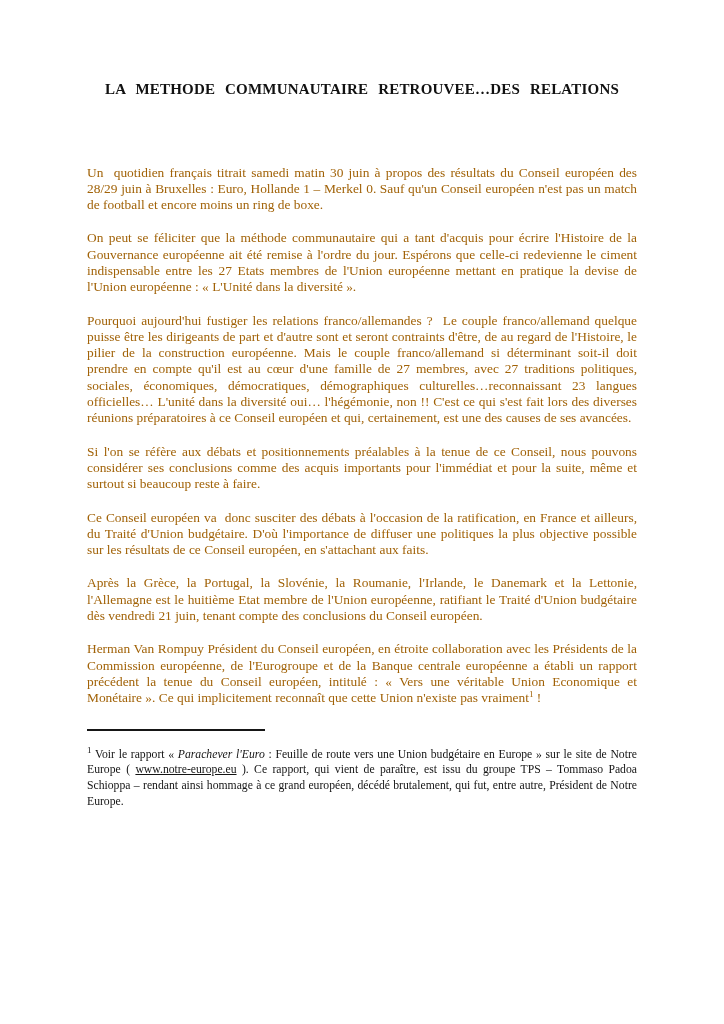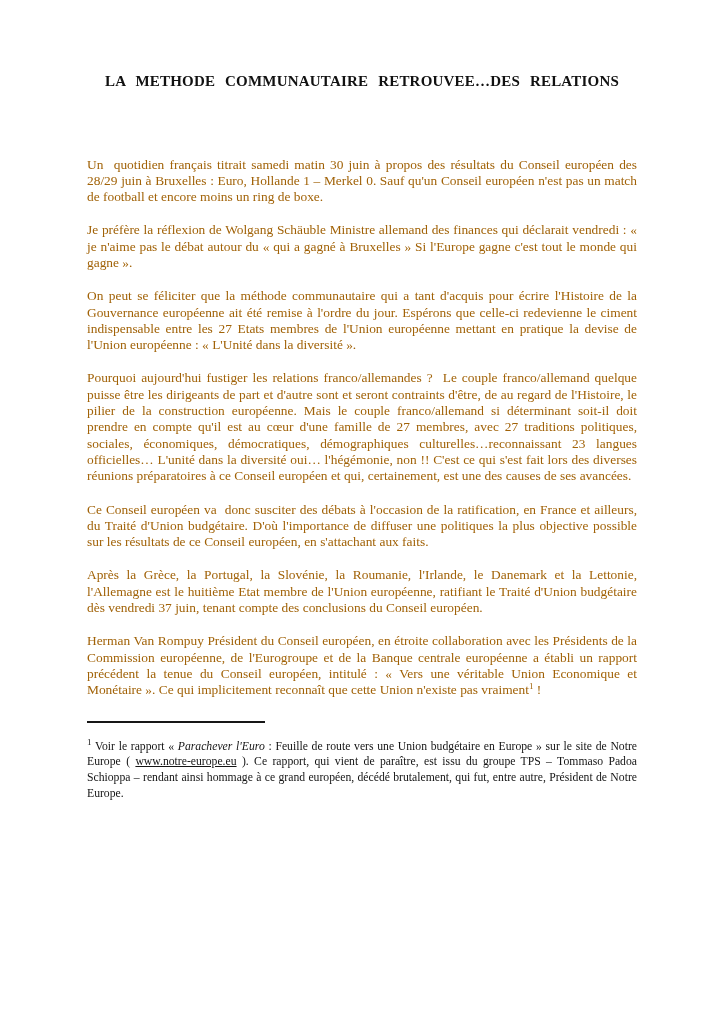--- a/index.html
+++ b/index.html
@@ -12,21 +12,21 @@
     width: 724px;
     height: 1024px;
     background: #ffffff;
     color: #141414;
     font-family: "Liberation Serif", serif;
     overflow: hidden;
     box-sizing: border-box;
   }
   .content {
     position: absolute;
-    top: 72px;
+    top: 80px;
     left: 87px;
     width: 550px;
   }
   .doc-title {
     margin: 0;
     font-size: 15px;
     font-weight: bold;
     line-height: 18.5px;
     text-align: center;
     letter-spacing: 0.2px;
@@ -83,25 +83,25 @@
 <div class="page">
   <div class="content">
 
     <h1 class="doc-title">
         <span class="title-line">LA METHODE COMMUNAUTAIRE RETROUVEE…DES RELATIONS</span>
       </h1>
 
     <div class="title-gap"></div>
 
     <p class="body-par">Un  quotidien français titrait samedi matin 30 juin à propos des résultats du Conseil européen des 28/29 juin à Bruxelles : Euro, Hollande 1 – Merkel 0. Sauf qu'un Conseil européen n'est pas un match de football et encore moins un ring de boxe.</p>
-    <p class="body-par">Je préfère la réflexion de Wolgang Schäuble Ministre allemand des finances qui déclarait vendredi : « je n'aime pas le débat autour du « qui a gagné à Bruxelles » Si l'Europe gagne c'est tout le monde qui gagne ».</p>
     <p class="body-par">On peut se féliciter que la méthode communautaire qui a tant d'acquis pour écrire l'Histoire de la Gouvernance européenne ait été remise à l'ordre du jour. Espérons que celle-ci redevienne le ciment indispensable entre les 27 Etats membres de l'Union européenne mettant en pratique la devise de l'Union européenne : « L'Unité dans la diversité ».</p>
     <p class="body-par">Pourquoi aujourd'hui fustiger les relations franco/allemandes ?  Le couple franco/allemand quelque puisse être les dirigeants de part et d'autre sont et seront contraints d'être, de au regard de l'Histoire, le pilier de la construction européenne. Mais le couple franco/allemand si déterminant soit-il doit prendre en compte qu'il est au cœur d'une famille de 27 membres, avec 27 traditions politiques, sociales, économiques, démocratiques, démographiques culturelles…reconnaissant 23 langues officielles… L'unité dans la diversité oui… l'hégémonie, non !! C'est ce qui s'est fait lors des diverses réunions préparatoires à ce Conseil européen et qui, certainement, est une des causes de ses avancées.</p>
+    <p class="body-par">Si l'on se réfère aux débats et positionnements préalables à la tenue de ce Conseil, nous pouvons considérer ses conclusions comme des acquis importants pour l'immédiat et pour la suite, même et surtout si beaucoup reste à faire.</p>
     <p class="body-par">Ce Conseil européen va  donc susciter des débats à l'occasion de la ratification, en France et ailleurs, du Traité d'Union budgétaire. D'où l'importance de diffuser une politiques la plus objective possible sur les résultats de ce Conseil européen, en s'attachant aux faits.</p>
-    <p class="body-par">Après la Grèce, la Portugal, la Slovénie, la Roumanie, l'Irlande, le Danemark et la Lettonie, l'Allemagne est le huitième Etat membre de l'Union européenne, ratifiant le Traité d'Union budgétaire dès vendredi 37 juin, tenant compte des conclusions du Conseil européen.</p>
+    <p class="body-par">Après la Grèce, la Portugal, la Slovénie, la Roumanie, l'Irlande, le Danemark et la Lettonie, l'Allemagne est le huitième Etat membre de l'Union européenne, ratifiant le Traité d'Union budgétaire dès vendredi 21 juin, tenant compte des conclusions du Conseil européen.</p>
 
     <p class="body-par"><span>Herman Van Rompuy Président du Conseil européen, en étroite collaboration avec les Présidents de la Commission européenne, de l'Eurogroupe et de la Banque centrale européenne a établi un rapport précédent la tenue du Conseil européen, intitulé : « Vers une véritable Union Economique et Monétaire ». Ce qui implicitement reconnaît que cette Union n'existe pas vraiment</span><sup>1</sup><span> !</span></p>
 
     <div class="footnote-sep"></div>
 
     <div class="footnote"><sup>1</sup><span> Voir le rapport « </span><span class="report-title">Parachever l'Euro</span><span> : Feuille de route vers une Union budgétaire en Europe » sur le site de Notre Europe ( </span><span class="doc-link">www.notre-europe.eu</span><span> ). Ce rapport, qui vient de paraître, est issu du groupe TPS – Tommaso Padoa Schioppa – rendant ainsi hommage à ce grand européen, décédé brutalement, qui fut, entre autre, Président de Notre Europe.</span></div>
 
   </div>
 </div>
 

